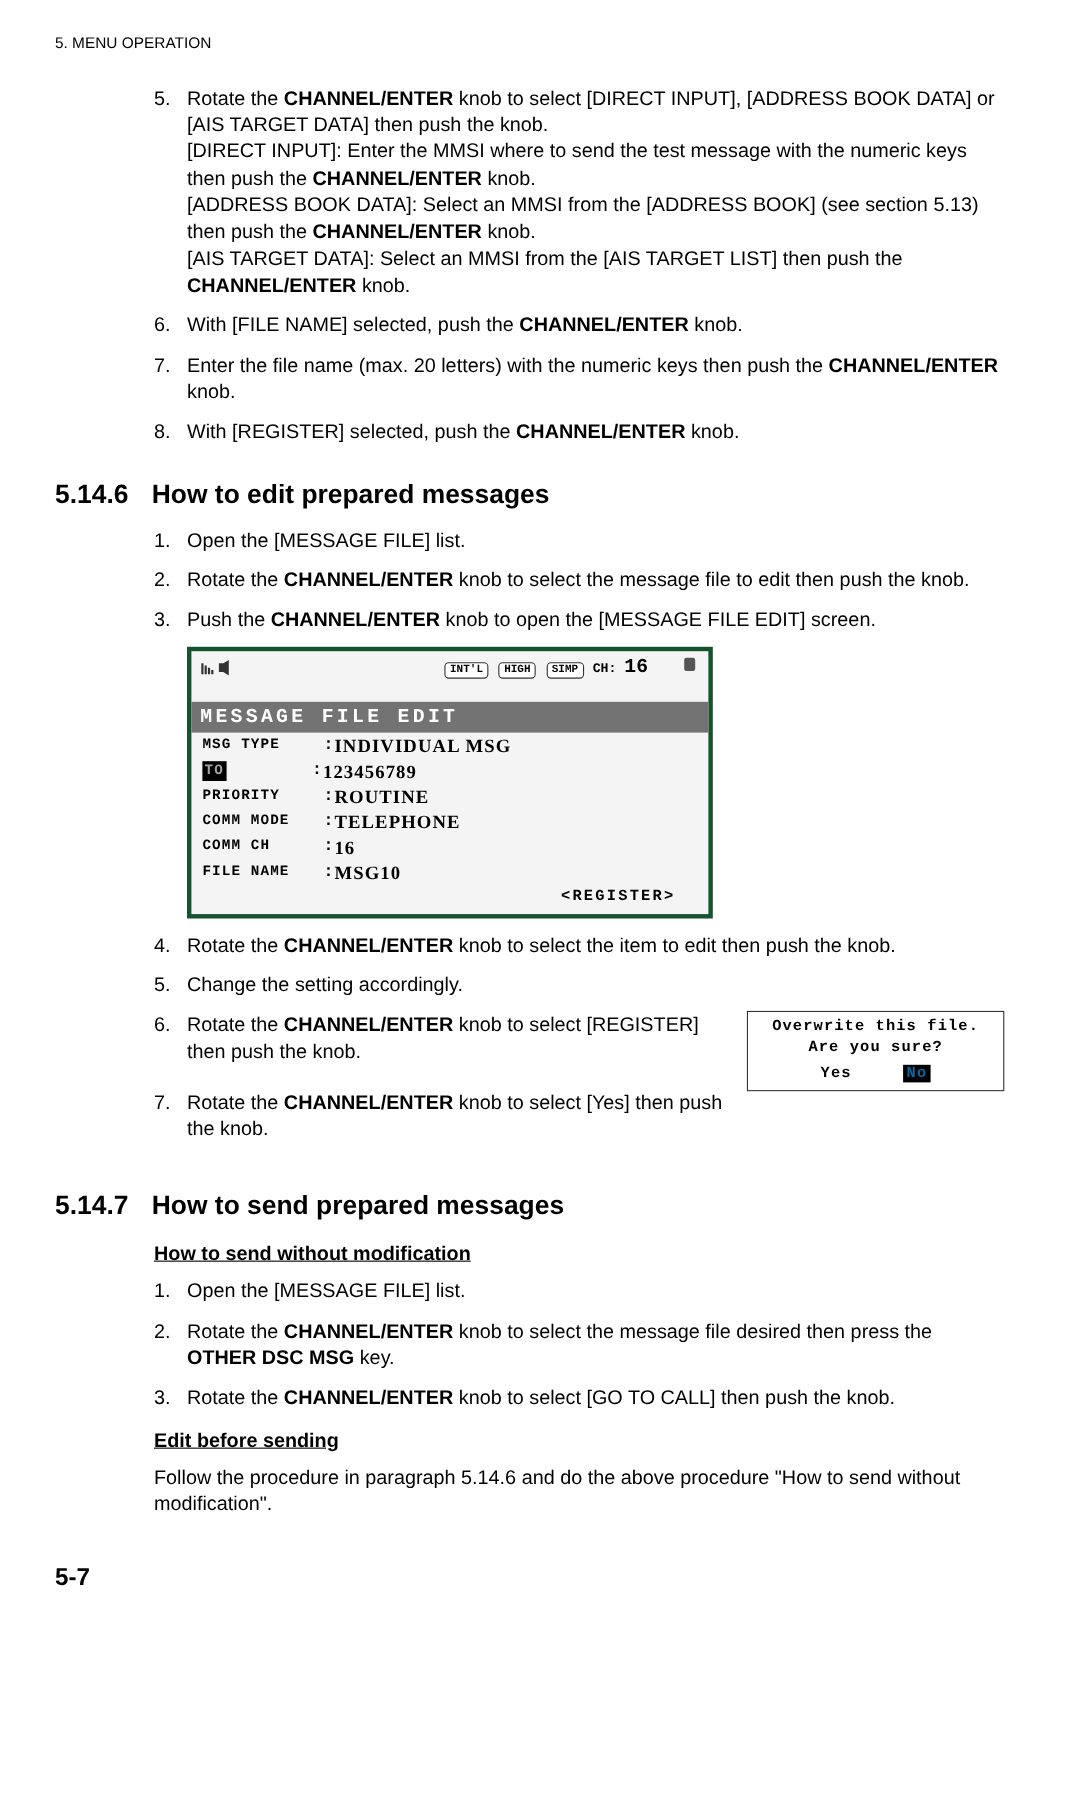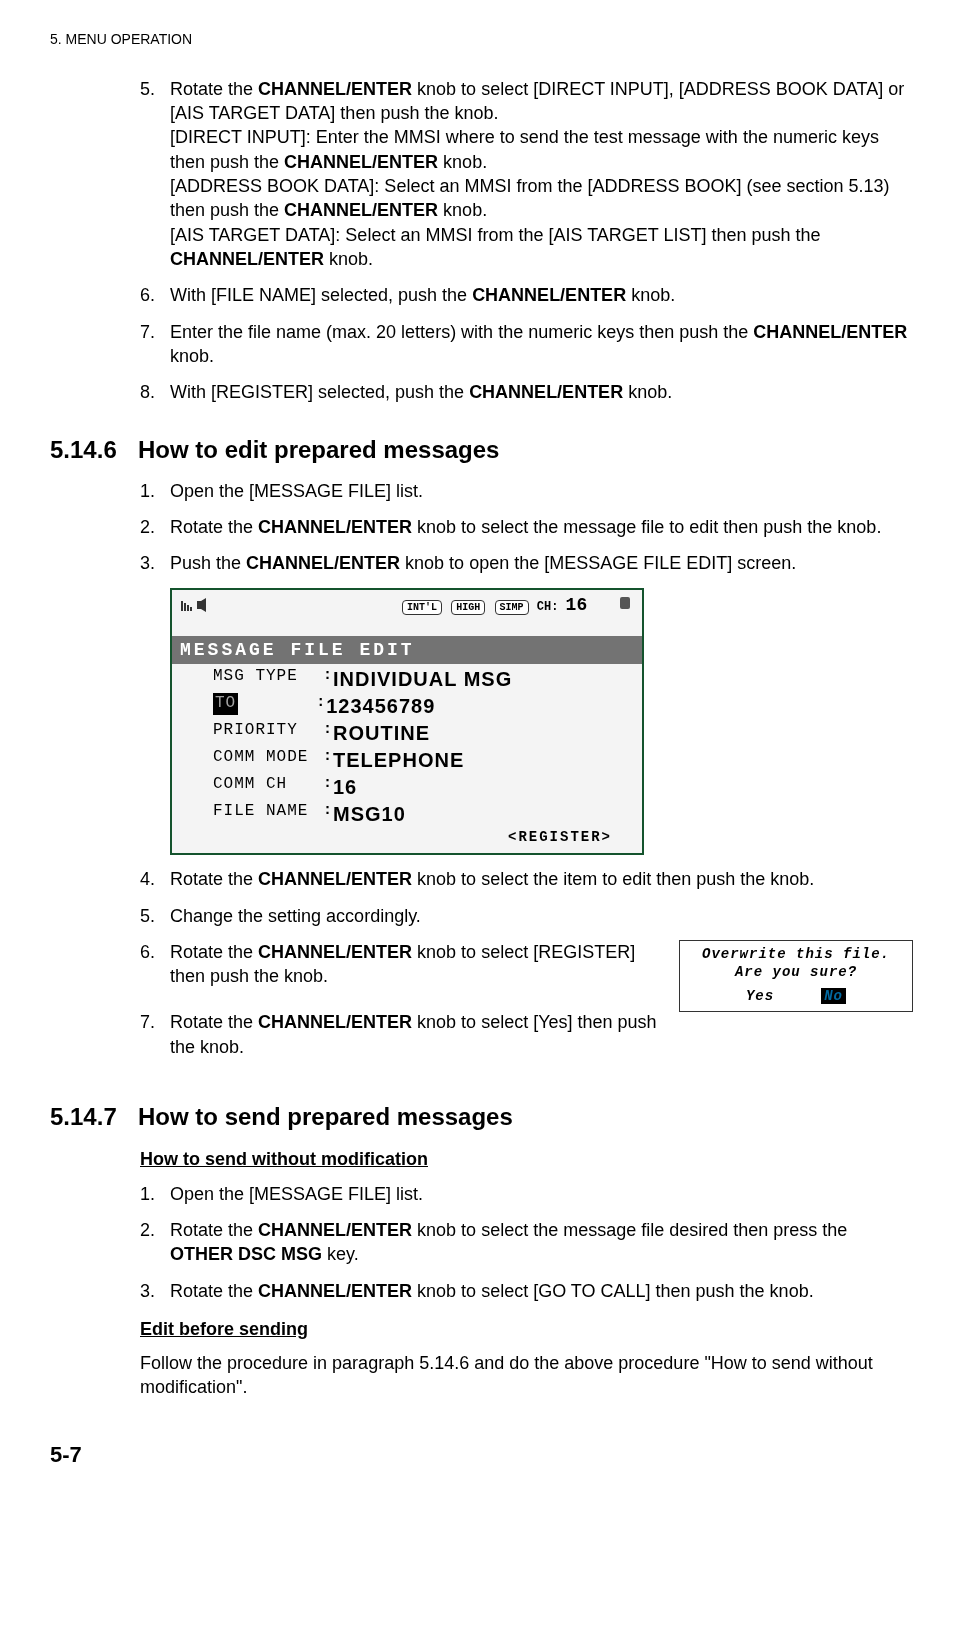--- a/index.html
+++ b/index.html
@@ -43,21 +43,21 @@
     text-decoration: underline;
     margin: 14px 0 10px 90px;
   }
   .para {
     margin: 10px 0 10px 90px;
   }
   .bold { font-weight: bold; }
   .screen {
     width: 470px;
     margin: 10px auto 12px 120px;
-    border: 2px solid #14532d;
+    border: 4px solid #14532d;
     background: #f4f4f4;
     font-family: "Courier New", monospace;
   }
   .scr-top {
     display:flex;
     align-items:center;
     justify-content: space-between;
     padding: 3px 8px 1px 8px;
     font-size: 12px;
     font-weight:bold;
@@ -81,23 +81,23 @@
     padding: 2px 8px;
     font-size:18px;
     margin-top:18px;
   }
   .scr-body {
     padding: 2px 10px 6px 10px;
     font-size: 15px;
     font-weight:bold;
   }
   .scr-row { display:flex; }
-  .scr-lab { width: 110px; letter-spacing:1px; font-weight:normal; font-size:16px;margin-left:31px;}
+  .scr-lab { width: 110px; letter-spacing:1px; font-weight:bold; font-size:13px;}
   .scr-col { width: 10px; }
-  .scr-val { font-family:Liberation Sans, sans-serif; font-weight:bold; letter-spacing:1px; font-size:20px;}
+  .scr-val { font-family:Liberation Serif, serif; font-weight:bold; letter-spacing:1px; font-size:17px;}
   .scr-lab.inv { background:#000; color:#a3a3a3; padding:0 2px; width:auto; display:inline-block;}
   .scr-reg { text-align:right; padding-right:20px; font-size:14px; letter-spacing:2px;}
   .scr-foot {
     text-align:right;
     padding: 6px 14px 8px 0;
     font-size:13px;
     font-weight:bold;
     letter-spacing:2px;
   }
   .scr-foot .cancel-badge{
@@ -115,21 +115,20 @@
     width:220px;
     border:1px solid #333;
     font-family:"Courier New",monospace;
     font-size:14px;
     text-align:center;
     padding:4px 6px 6px 6px;
     margin: 0 0 6px 14px;
     font-weight:bold;
     letter-spacing:1px;
     line-height:1.3;
-    font-style:italic;
   }
   .dialog .no { background:#000; color:#0369a1; padding:0 3px;}
   .clear { clear:both; }
   .pagefoot {
     font-size:22px;
     font-weight:bold;
     margin-top:40px;
   }
 </style>
 </head>

